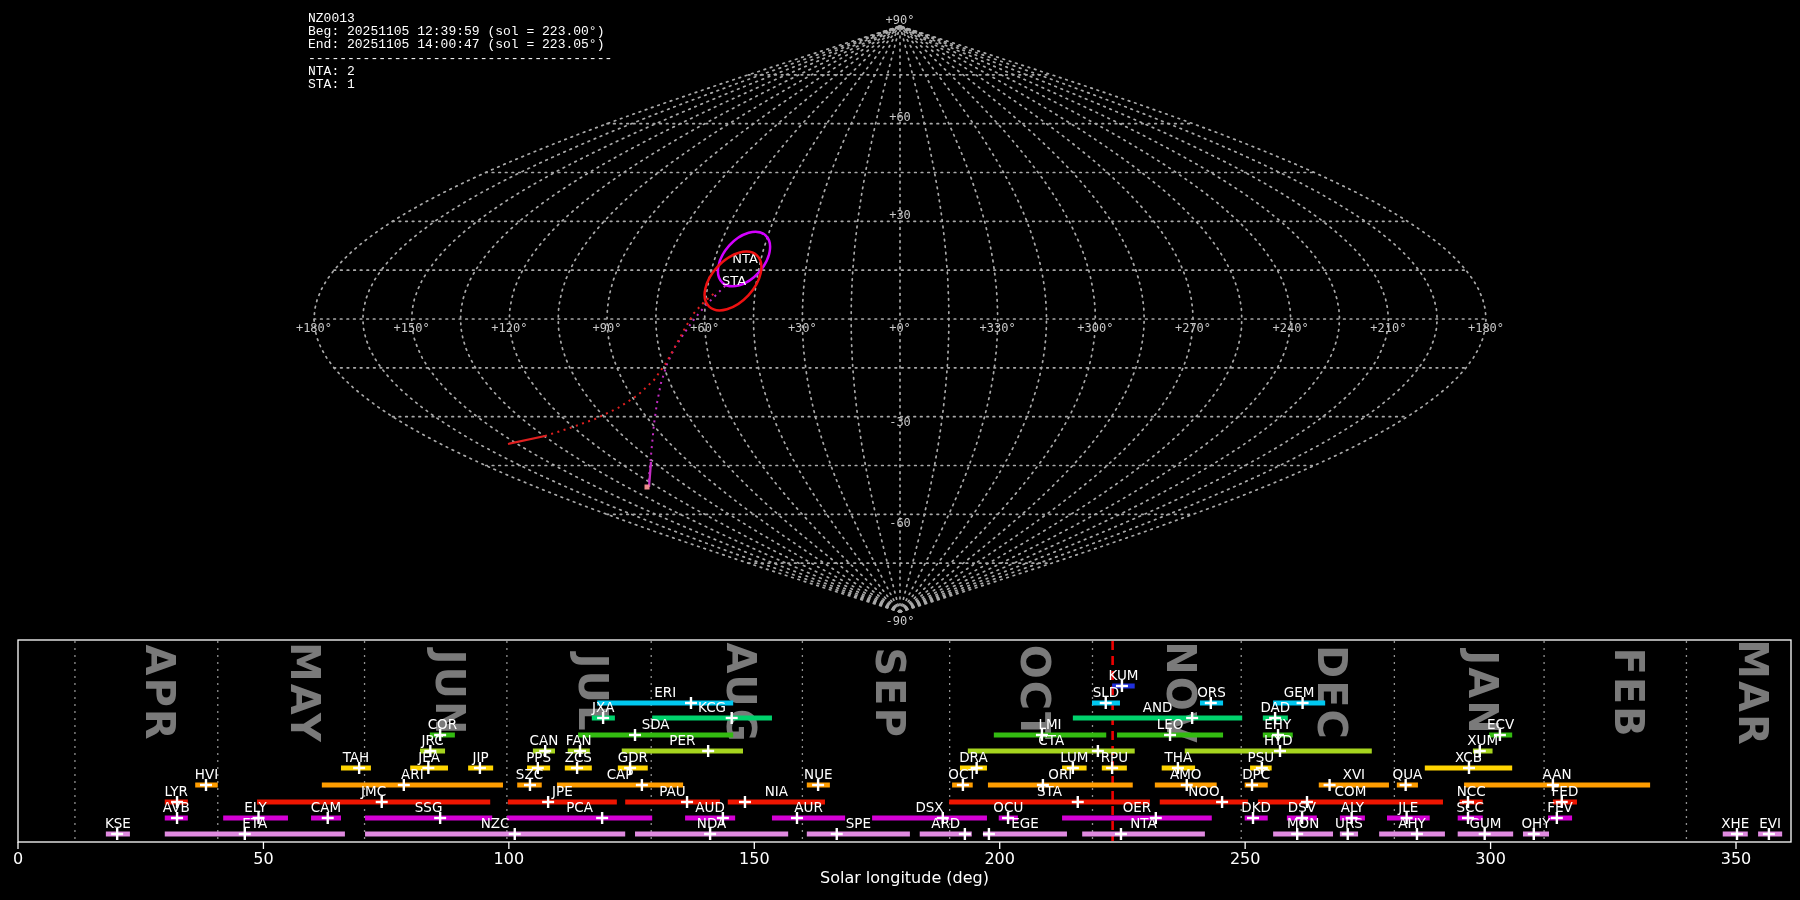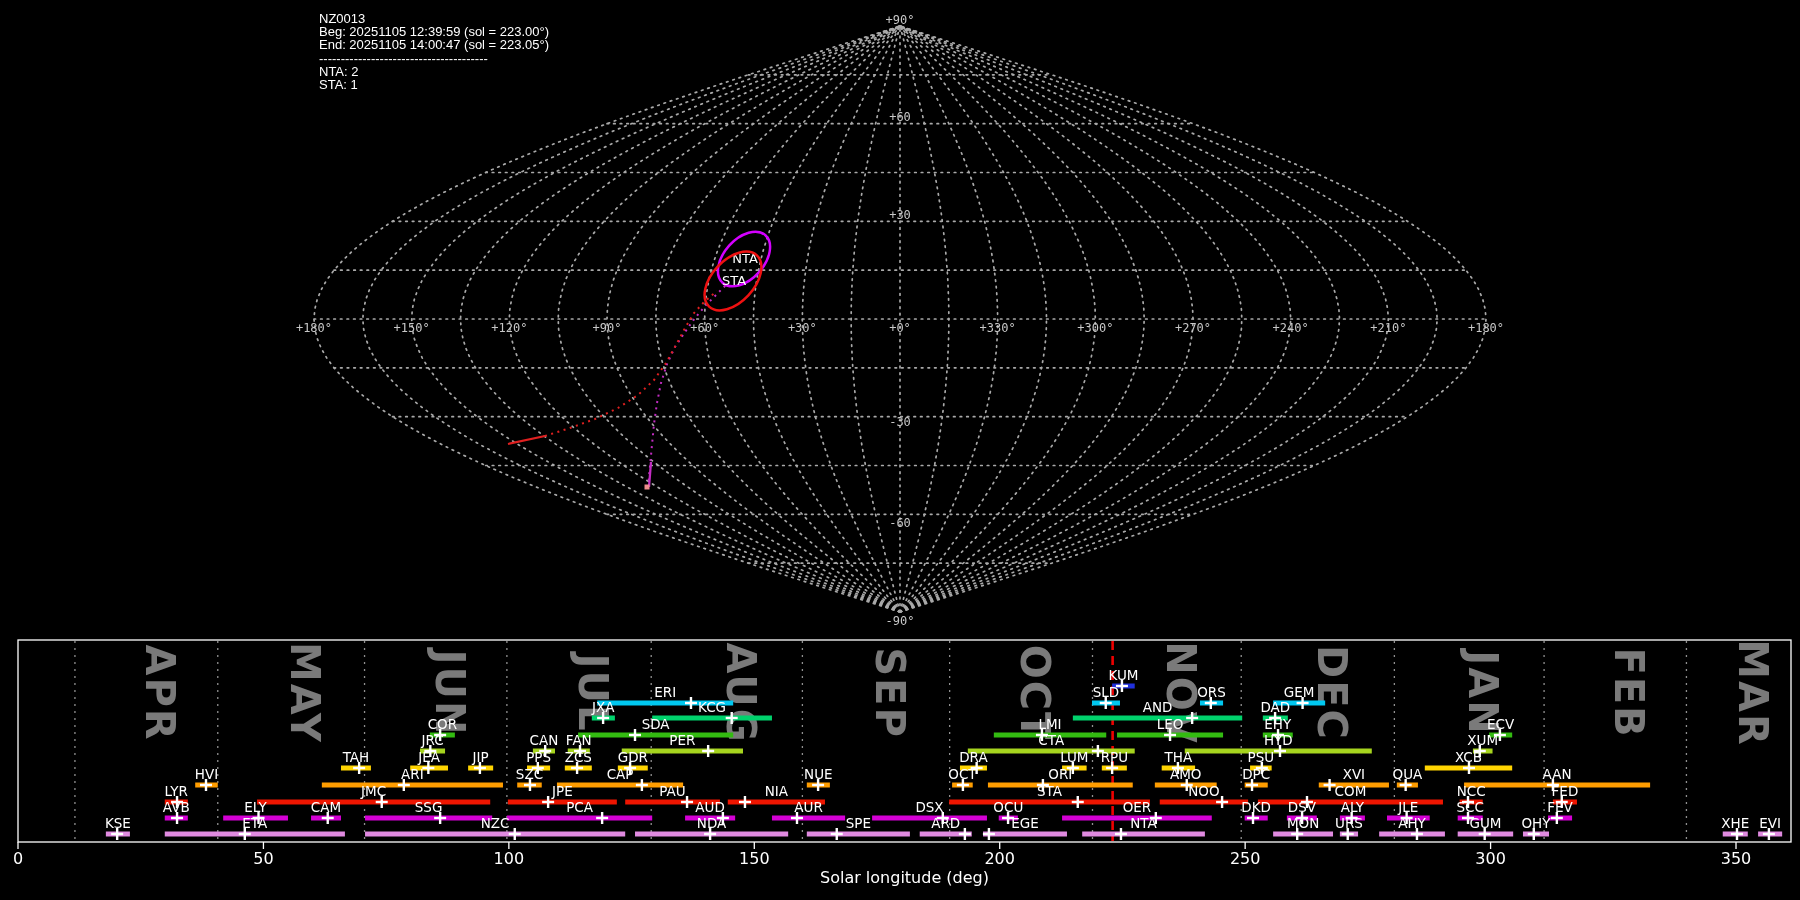--- a/index.html
+++ b/index.html
@@ -1,19 +1,19 @@
 <!DOCTYPE html>
 <html><head>
 <meta charset="utf-8">
 <style>
   html,body{margin:0;padding:0;background:#000;}
   .screen{position:relative;width:1800px;height:900px;background:#000;overflow:hidden;
           font-family:"DejaVu Sans",sans-serif;}
-  .hdr{position:absolute;left:319px;top:12px;margin:0;color:#fff;
-       font-family:Liberation Sans, sans-serif;font-size:13px;line-height:13.2px;}
+  .hdr{position:absolute;left:308px;top:12px;margin:0;color:#fff;
+       font-family:Liberation Mono, monospace;font-size:13px;line-height:13.2px;}
   svg text{font-family:"DejaVu Sans",sans-serif;}
   svg text.mono{font-family:"DejaVu Sans Mono",monospace;}
 </style>
 </head>
 <body>
 
 <div class="screen">
   <svg id="plot" width="1800" height="900" viewBox="0 0 1800 900">
     <g id="skymap">
         <line x1="748.329969017562" y1="563.17" x2="1051.670030982438" y2="563.17" stroke="#a9a9a9" stroke-width="1.7" stroke-dasharray="1.6 5" stroke-linecap="round" fill="none"></line>

